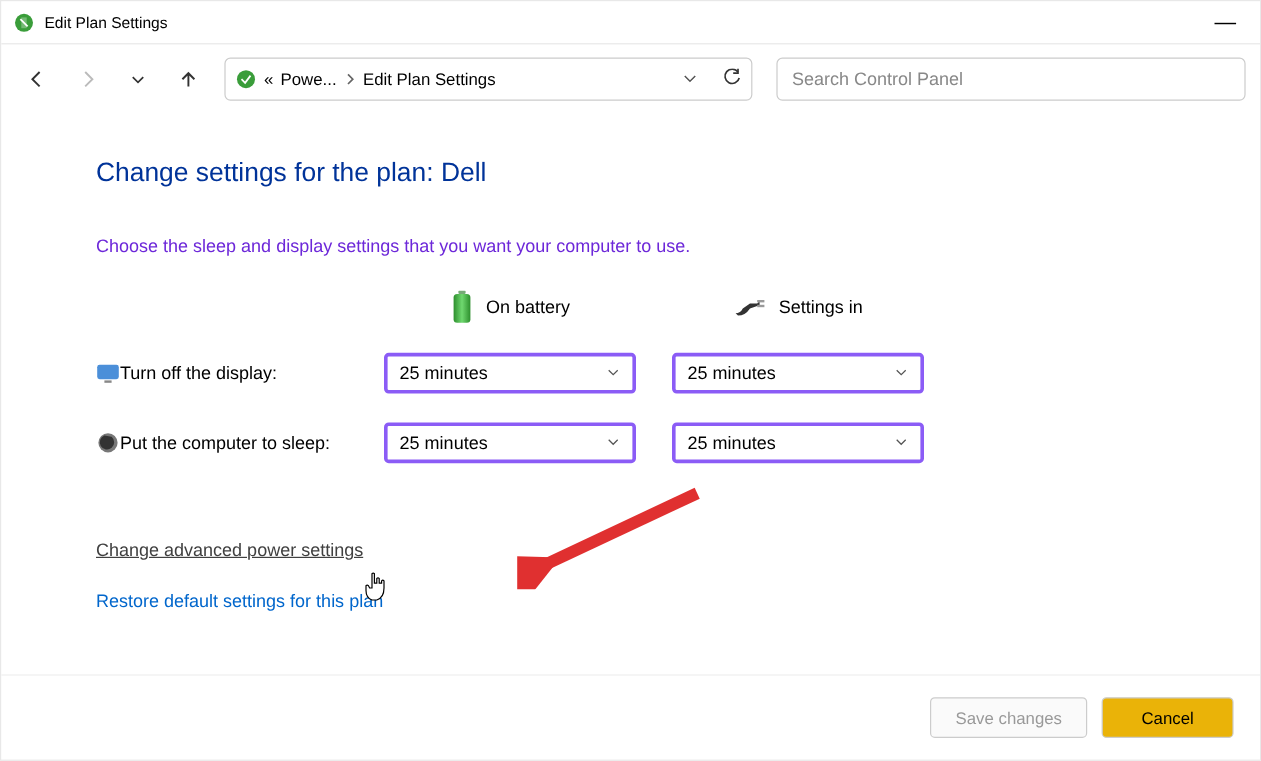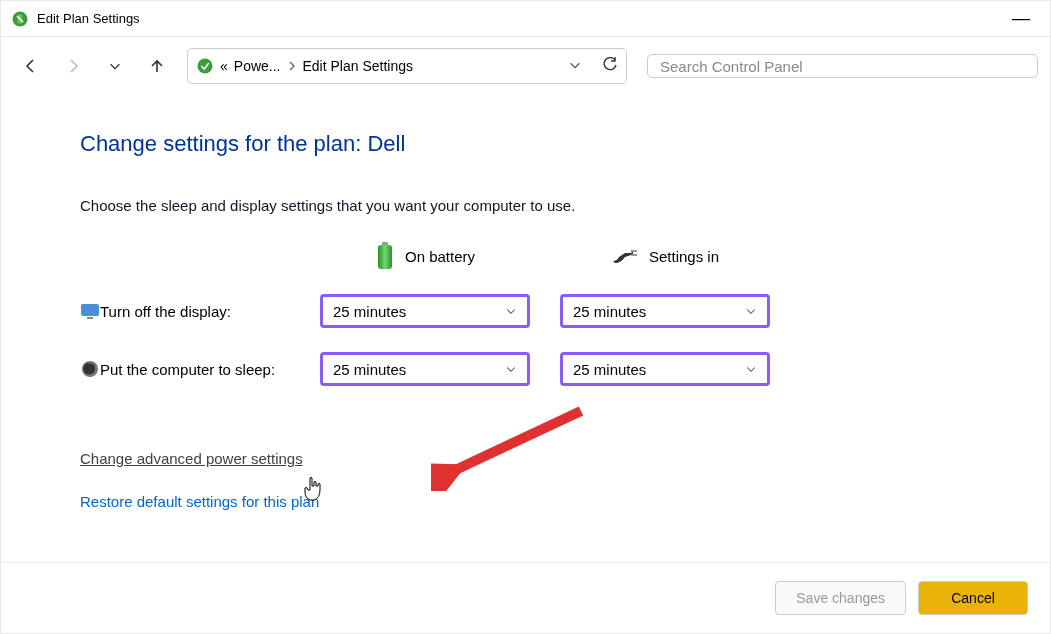--- a/index.html
+++ b/index.html
@@ -44,41 +44,41 @@
       border-radius: 5px;
       display: flex; align-items: center;
       padding: 0 8px; gap: 6px;
       margin-left: 6px;
     }
     .addr .crumb { font-size: 14px; color: #000; white-space: nowrap; }
     .addr .sep { color: #777; }
     .addr .spacer { flex: 1; }
     .searchbox {
       flex: 1;
-      height: 24px;
+      height: 36px;
       border: 1px solid #ccc;
       border-radius: 5px;
       display: flex; align-items: center;
       padding: 0 12px;
       margin-left: 14px;
       color: #888;
       font-size: 15px;
     }
     .content {
       padding: 36px 0 0 79px;
     }
     .heading {
       font-size: 22px;
       color: #003399;
       font-weight: 400;
       margin-bottom: 18px;
     }
     .sub {
       font-size: 15px;
-      color: #0f172a;
+      color: #6d28d9;
       margin-bottom: 28px;
       margin-top: 40px;
     }
     .grid {
       display: grid;
       grid-template-columns: 240px 210px 30px 210px;
       row-gap: 24px;
       align-items: center;
     }
     .col-hdr { display: flex; align-items: center; gap: 10px; font-size: 15px; }

